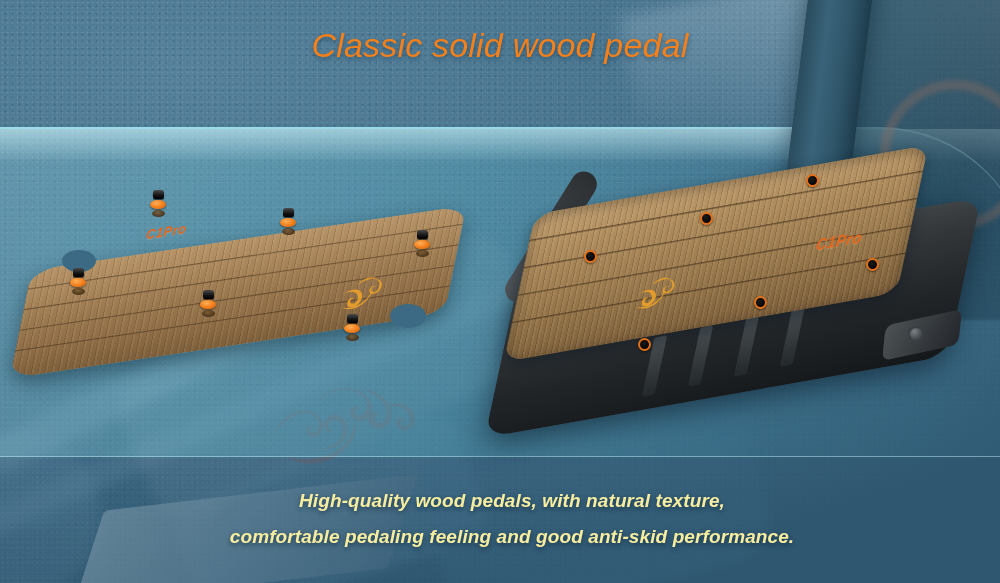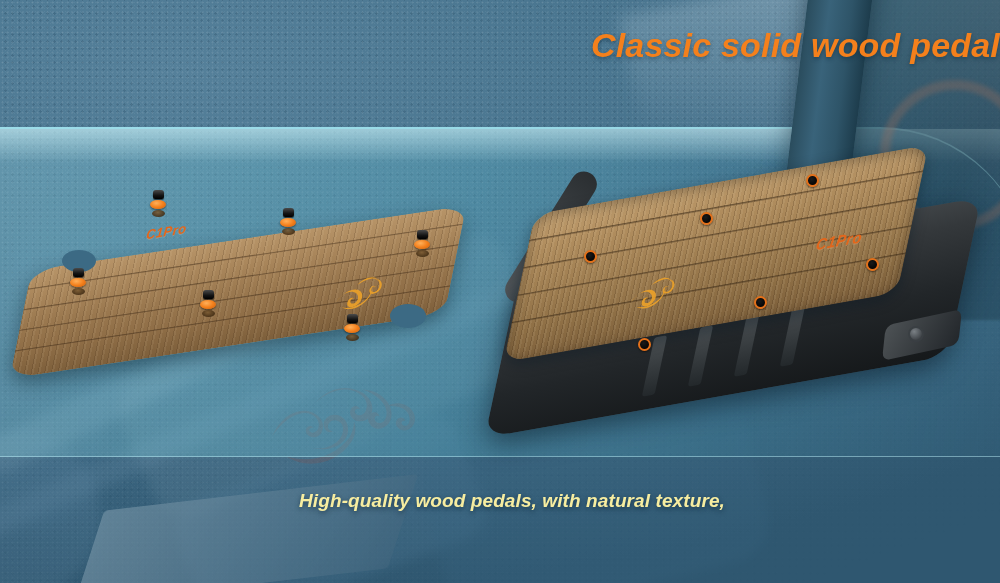--- a/index.html
+++ b/index.html
@@ -221,23 +221,23 @@
   .screw{
     position:absolute;width:13px;height:13px;border-radius:50%;
     background:radial-gradient(circle at 40% 35%,#1a1a1a 0%,#0a0a0a 55%,#000 100%);
     border:2.5px solid #e2701a;
     box-shadow:0 1px 2px rgba(0,0,0,.55);
   }
 
   
   .title{
     position:absolute;left:0;right:0;top:28px;
-    text-align:right;
+    text-align:center;
     font-size:34px;line-height:1.05;
-    font-weight:700;font-style:italic;
+    font-weight:400;font-style:italic;
     color:#f4801c;
     letter-spacing:.2px;
     text-shadow:0 2px 4px rgba(12,40,60,.45);
   }
   .subtitle{
     position:absolute;left:0;right:0;top:70px;
     text-align:center;
     font-size:22px;line-height:1.2;
     font-weight:700;font-style:italic;
     color:#f7e98c;
@@ -393,15 +393,16 @@
     <div class="screw" style="left:86px;top:100px;"></div>
     <div class="screw" style="left:368px;top:108px;"></div>
     <div class="screw" style="left:256px;top:146px;"></div>
     <div class="screw" style="left:140px;top:188px;"></div>
   </div>
 
   <div class="title">Classic solid wood pedal</div>
 
   <div class="caption">
     <span class="cl">High-quality wood pedals, with natural texture,</span>
+    <span class="cl">comfortable pedaling feeling and good anti-skid performance.</span>
   </div>
 
 </div>
 
 </body></html>

